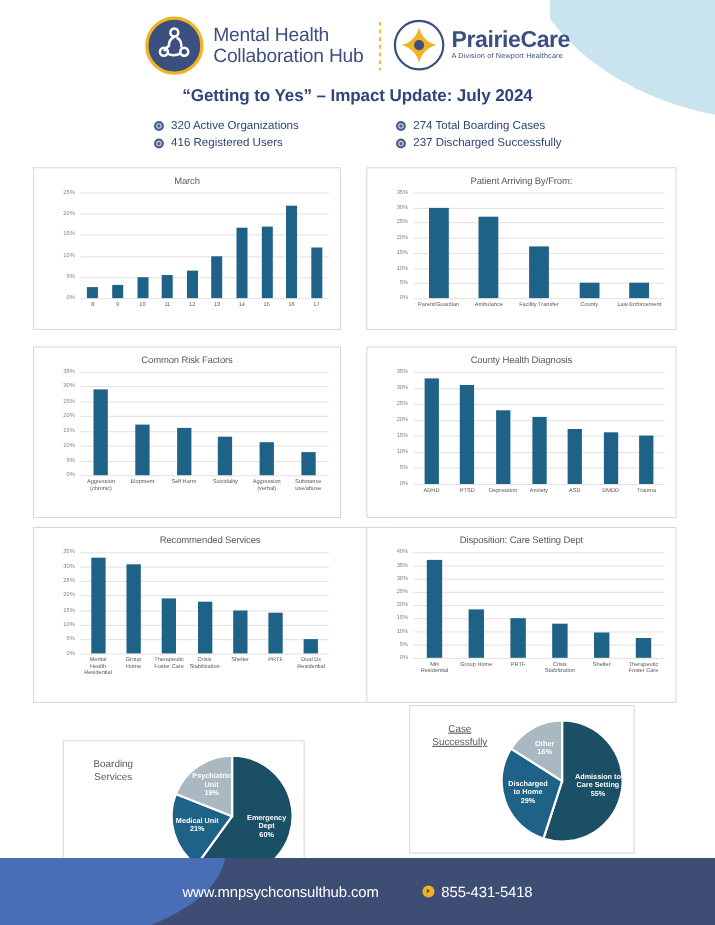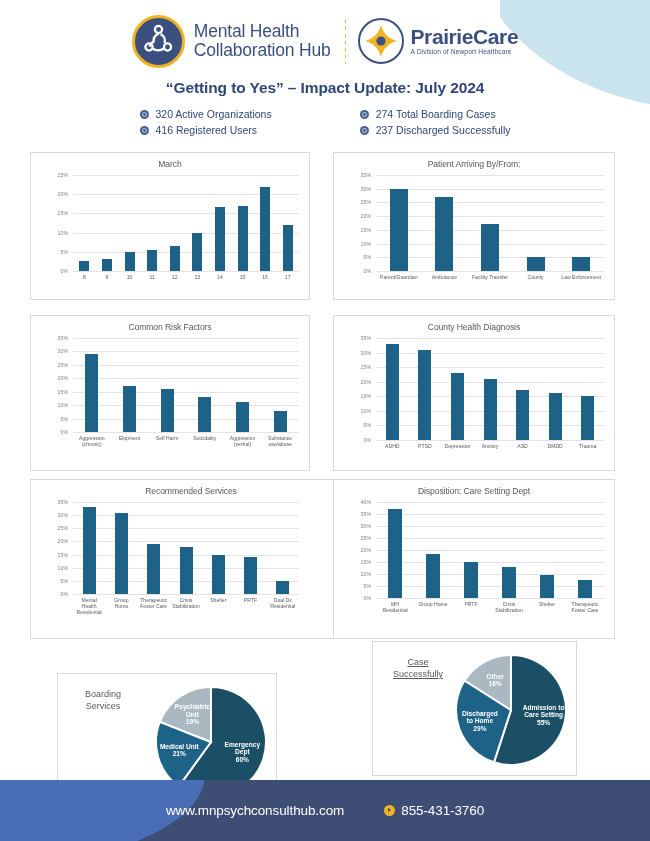--- a/index.html
+++ b/index.html
@@ -567,18 +567,18 @@
         </div>
       </div>
     </div>
 
   <div class="footer">
     <div class="lightwedge"></div>
     <div class="footer-inner">
       <span class="footer-url">www.mnpsychconsulthub.com</span>
       <span class="footer-phone">
         <span class="phone-icon"></span>
-        <span class="footer-tel">855-431-3760</span>
+        <span class="footer-tel">855-431-5418</span>
       </span>
     </div>
   </div>
 
 </div>
 
 </body></html>

